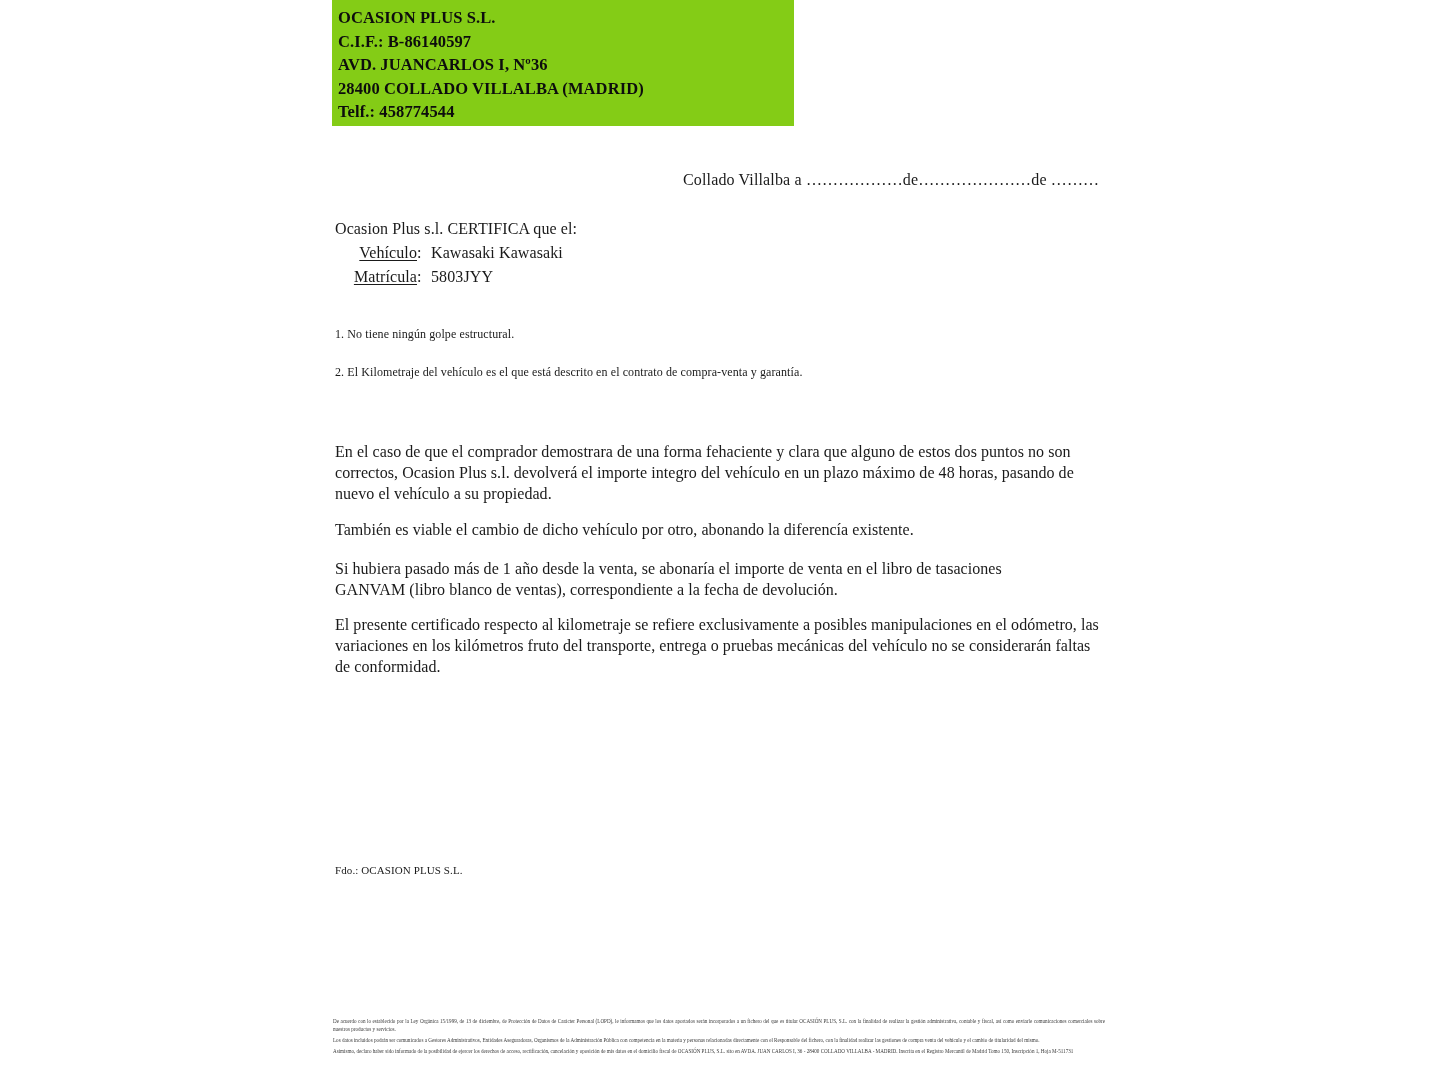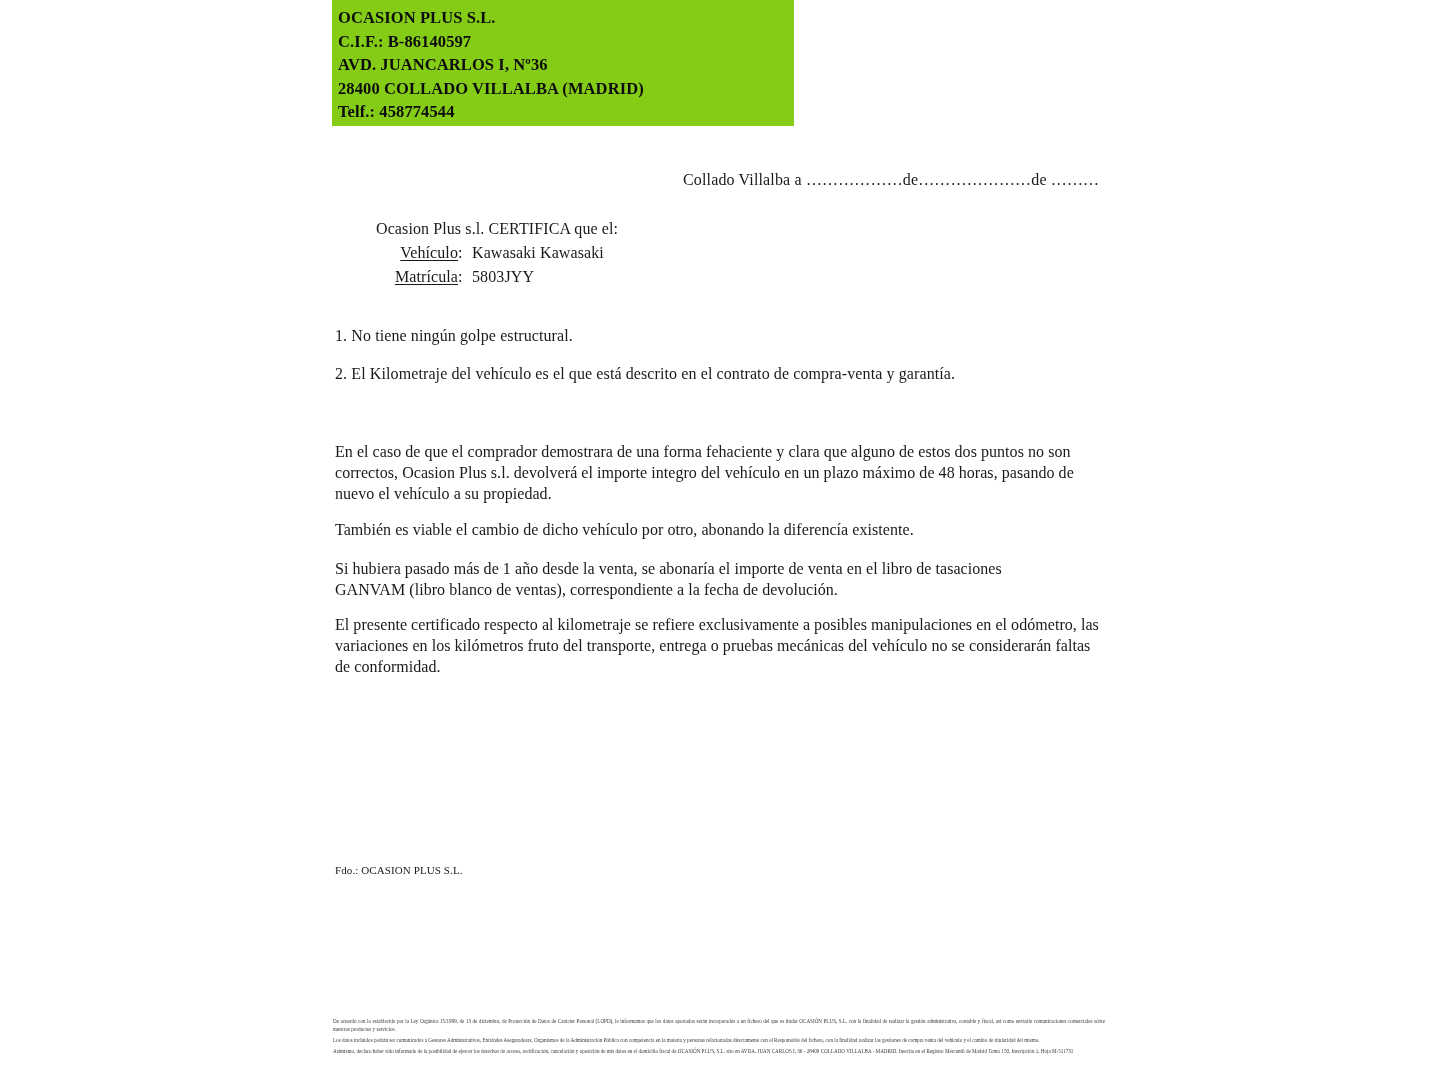--- a/index.html
+++ b/index.html
@@ -59,39 +59,38 @@
   .certifies {
     position: absolute;
     left: 335px;
     top: 217px;
     font-size: 16px;
     line-height: 24px;
     letter-spacing: 0.1px;
   }
   .cert-row {
     white-space: nowrap;
-    margin-left: 41px;
   }
   .cert-label {
     display: inline-block;
     width: 82px;
     text-decoration: underline;
     text-underline-offset: 2px;
     text-align: right;
   }
   .cert-sep {
     display: inline-block;
     width: 14px;
   }
 
   
   .point {
     position: absolute;
     left: 335px;
-    font-size: 16px;
+    font-size: 12px;
     letter-spacing: 0.1px;
     white-space: nowrap;
   }
   .point-1 { top: 327px; }
   .point-2 { top: 365px; }
 
   
   .para {
     position: absolute;
     left: 335px;

